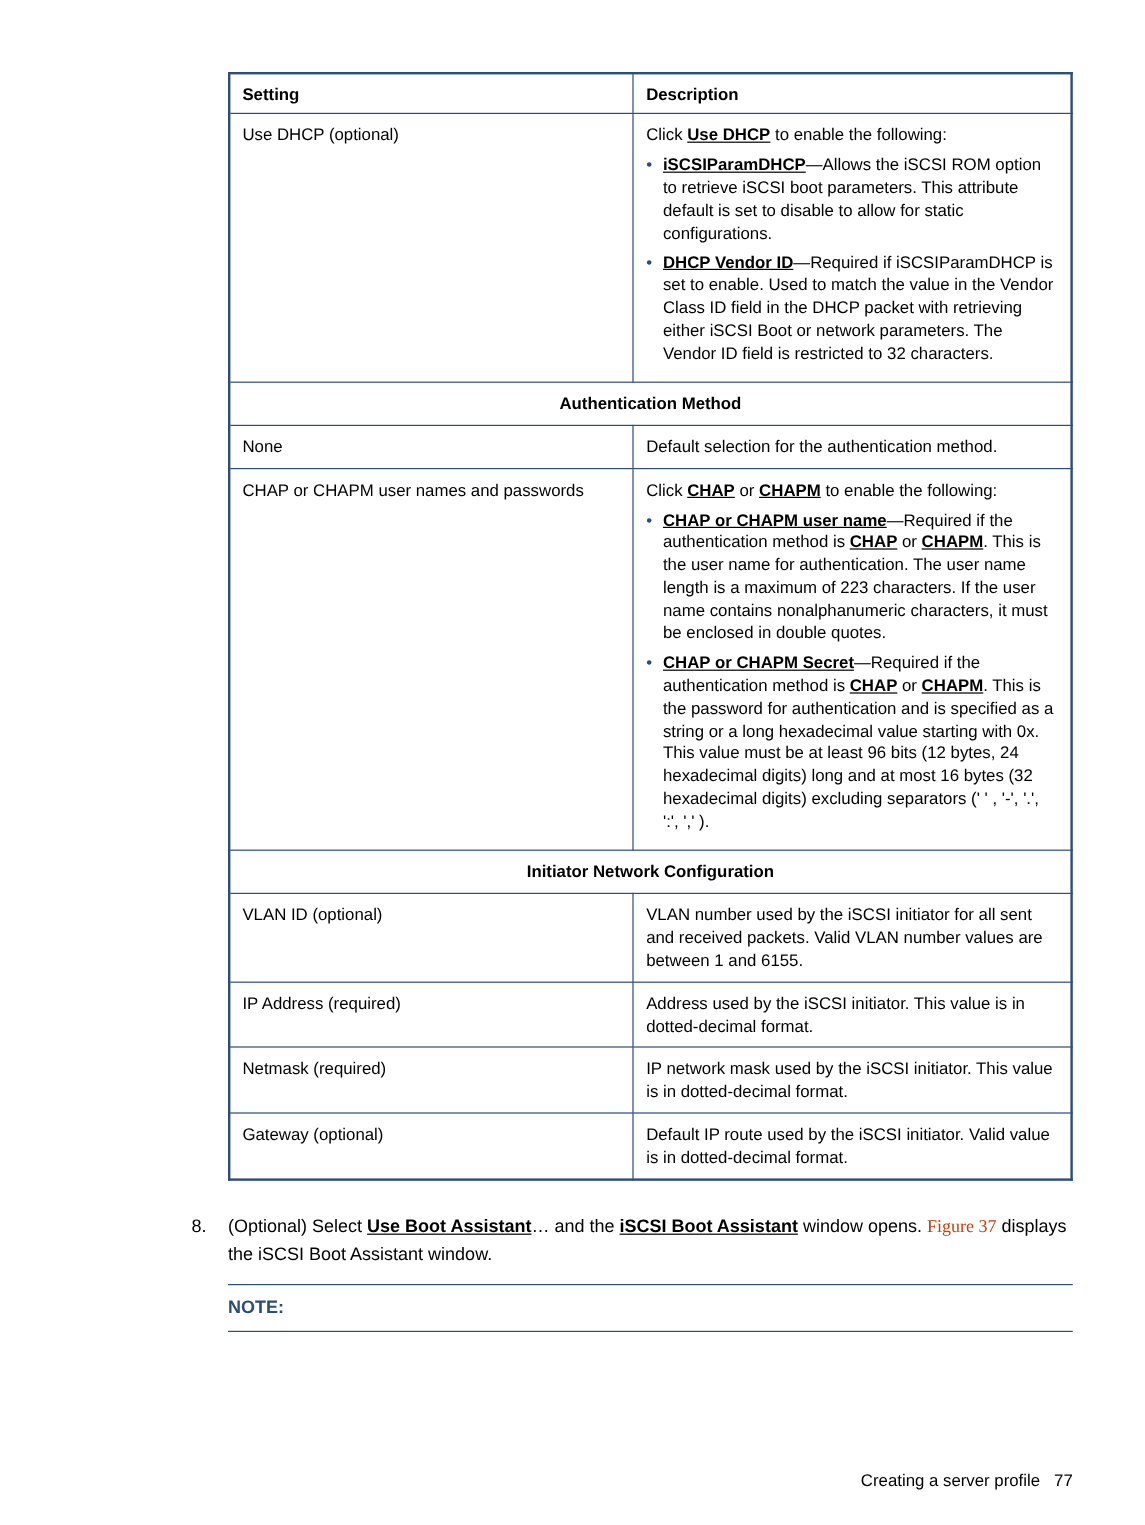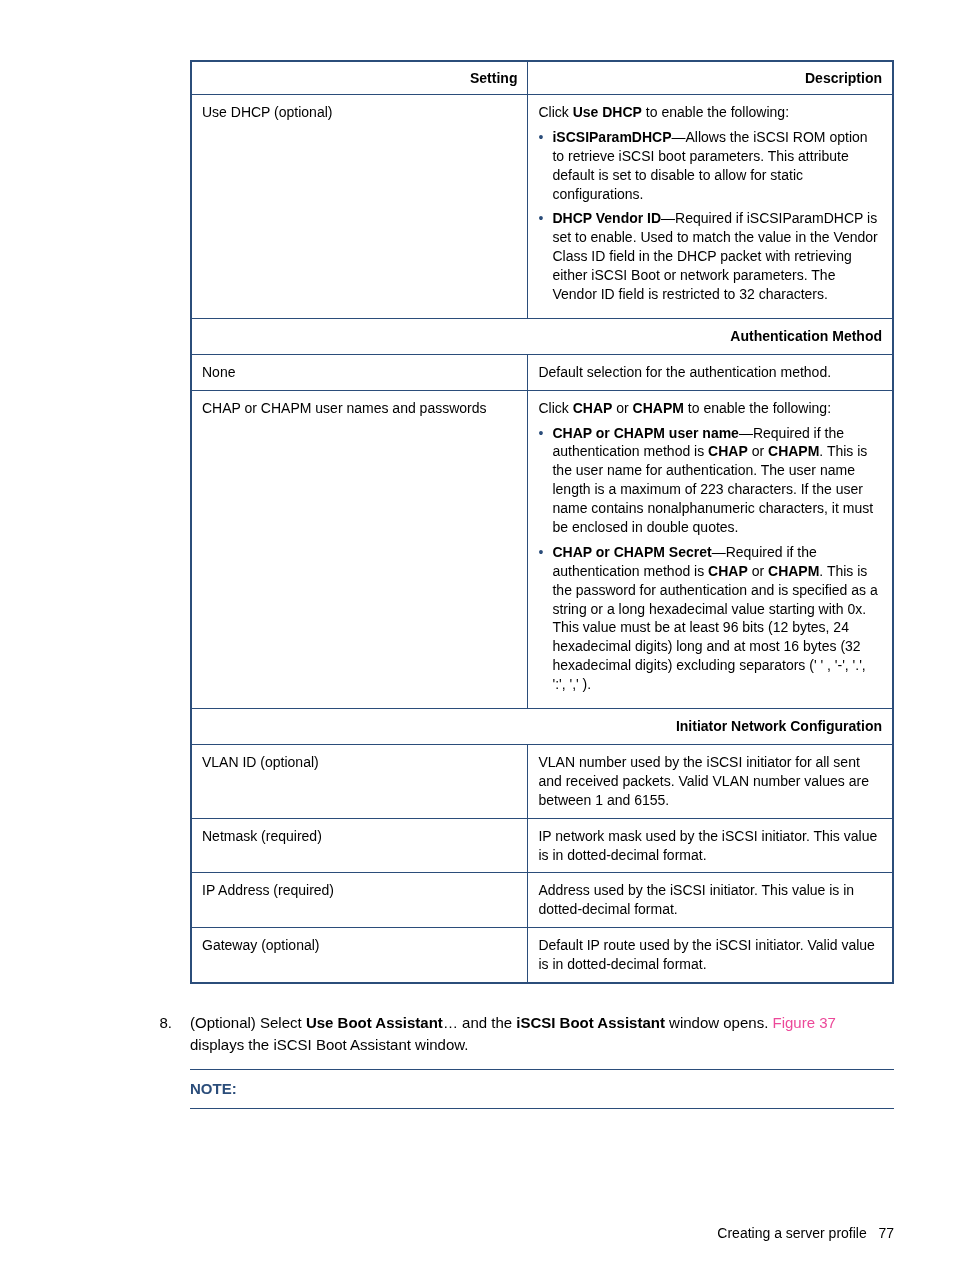--- a/index.html
+++ b/index.html
@@ -19,42 +19,42 @@
     }
     .content-area {
       margin-left: 130px;
     }
     table {
       width: 100%;
       border-collapse: collapse;
       border: 2px solid #2b4d7a;
     }
     th {
-      text-align: right;
+      text-align: left;
       font-weight: bold;
       padding: 8px 10px;
       border: 1px solid #2b4d7a;
       vertical-align: top;
     }
     td {
       padding: 8px 10px;
       border: 1px solid #2b4d7a;
       vertical-align: top;
       line-height: 1.35;
       margin-top: 28px;
     }
     .setting-col {
       width: 48%;
     }
     .desc-col {
       width: 52%;
       margin-top: 20px;
     }
     .section-header {
-      text-align: right;
+      text-align: center;
       font-weight: bold;
       padding: 8px 10px;
     }
     ul {
       list-style: none;
       margin-top: 6px;
     }
     ul li {
       position: relative;
       padding-left: 14px;
@@ -80,21 +80,22 @@
       width: 130px;
       text-align: right;
       padding-right: 18px;
       font-size: 15px;
     }
     .step-text {
       flex: 1;
       font-size: 15px;
     }
     .figure-link {
-      color: #ec4899;
+      color: #c2410c;
+      font-family: Liberation Serif, serif;
     }
     .note-box {
       border-top: 1px solid #2b4d7a;
       border-bottom: 1px solid #2b4d7a;
       padding: 8px 0;
       margin-top: 14px;
       display: flex;
       font-size: 15px;
     }
     .note-label {
@@ -103,20 +104,21 @@
       padding-right: 18px;
     }
     .footer {
       position: absolute;
       bottom: 30px;
       right: 60px;
       font-size: 14px;
     }
     b {
       font-weight: bold;
+      text-decoration: underline;
     }
   </style>
 </head>
 <body>
 
 <div class="content-area">
   <table>
     <thead>
       <tr>
         <th class="setting-col">Setting</th>
@@ -160,26 +162,26 @@
         </td>
       </tr>
       <tr>
         <td colspan="2" class="section-header">Initiator Network Configuration</td>
       </tr>
       <tr>
         <td>VLAN ID (optional)</td>
         <td>VLAN number used by the iSCSI initiator for all sent and received packets. Valid VLAN number values are between 1 and 6155.</td>
       </tr>
       <tr>
+        <td>IP Address (required)</td>
+        <td>Address used by the iSCSI initiator. This value is in dotted-decimal format.</td>
+      </tr>
+      <tr>
         <td>Netmask (required)</td>
         <td>IP network mask used by the iSCSI initiator. This value is in dotted-decimal format.</td>
-      </tr>
-      <tr>
-        <td>IP Address (required)</td>
-        <td>Address used by the iSCSI initiator. This value is in dotted-decimal format.</td>
       </tr>
       <tr>
         <td>Gateway (optional)</td>
         <td>Default IP route used by the iSCSI initiator. Valid value is in dotted-decimal format.</td>
       </tr>
     </tbody>
   </table>
 </div>
 
 <div class="step-row">

